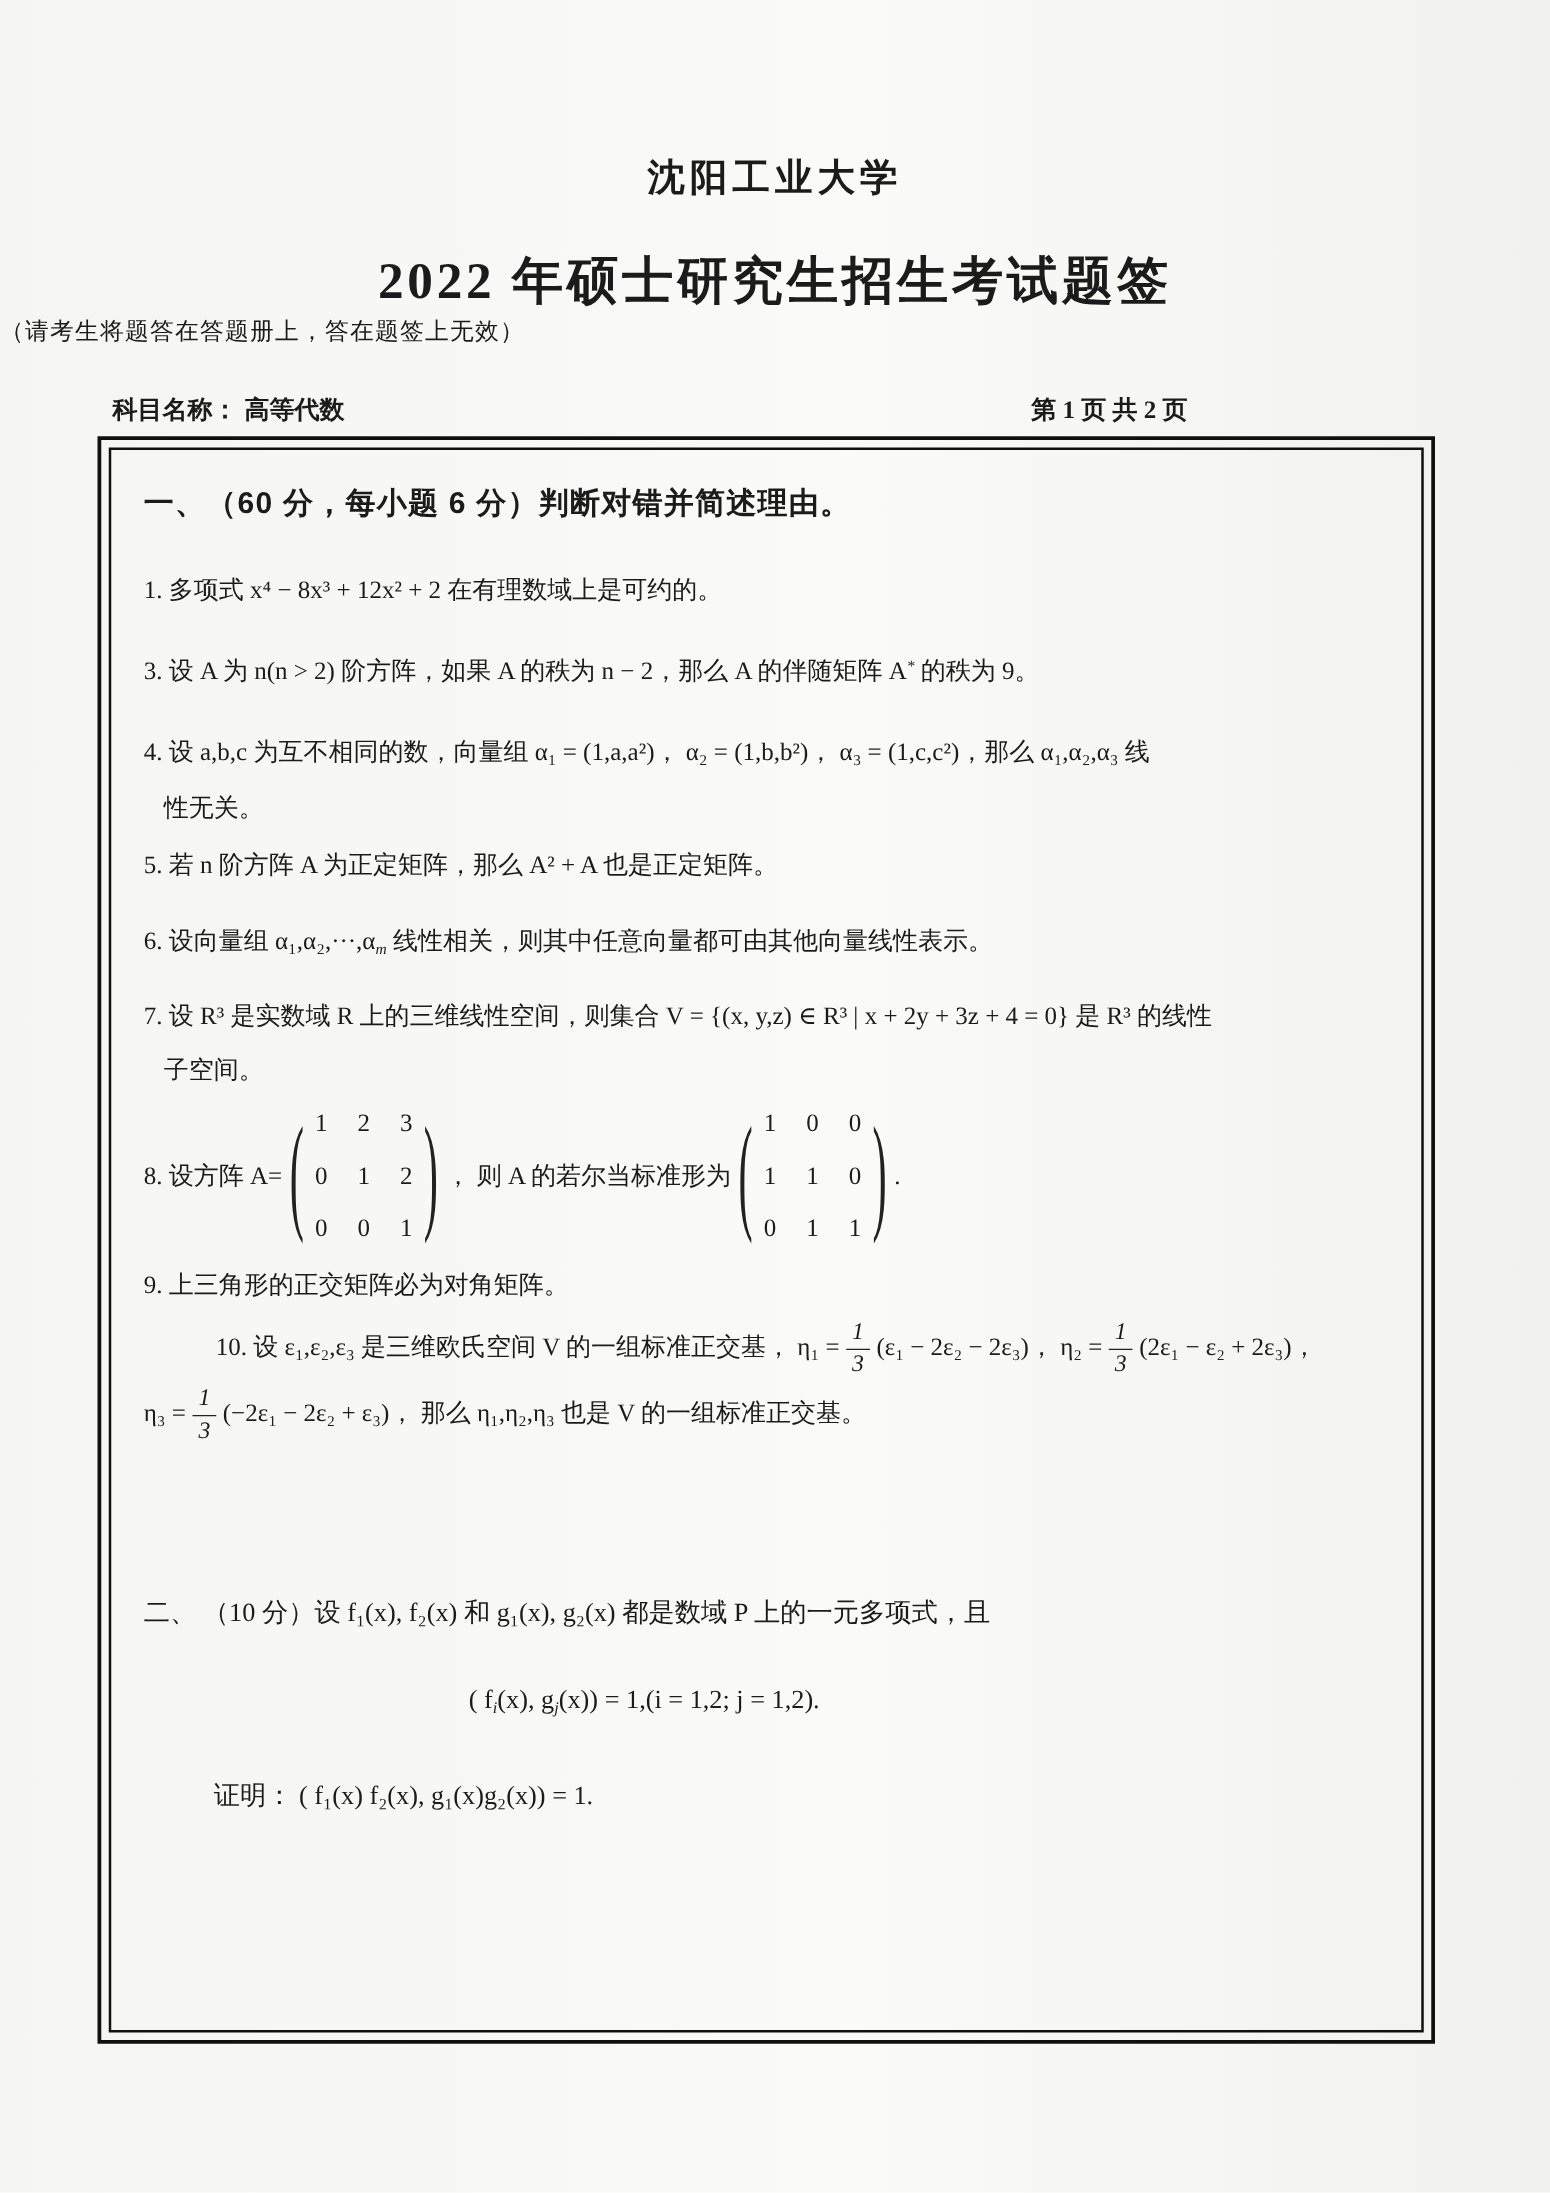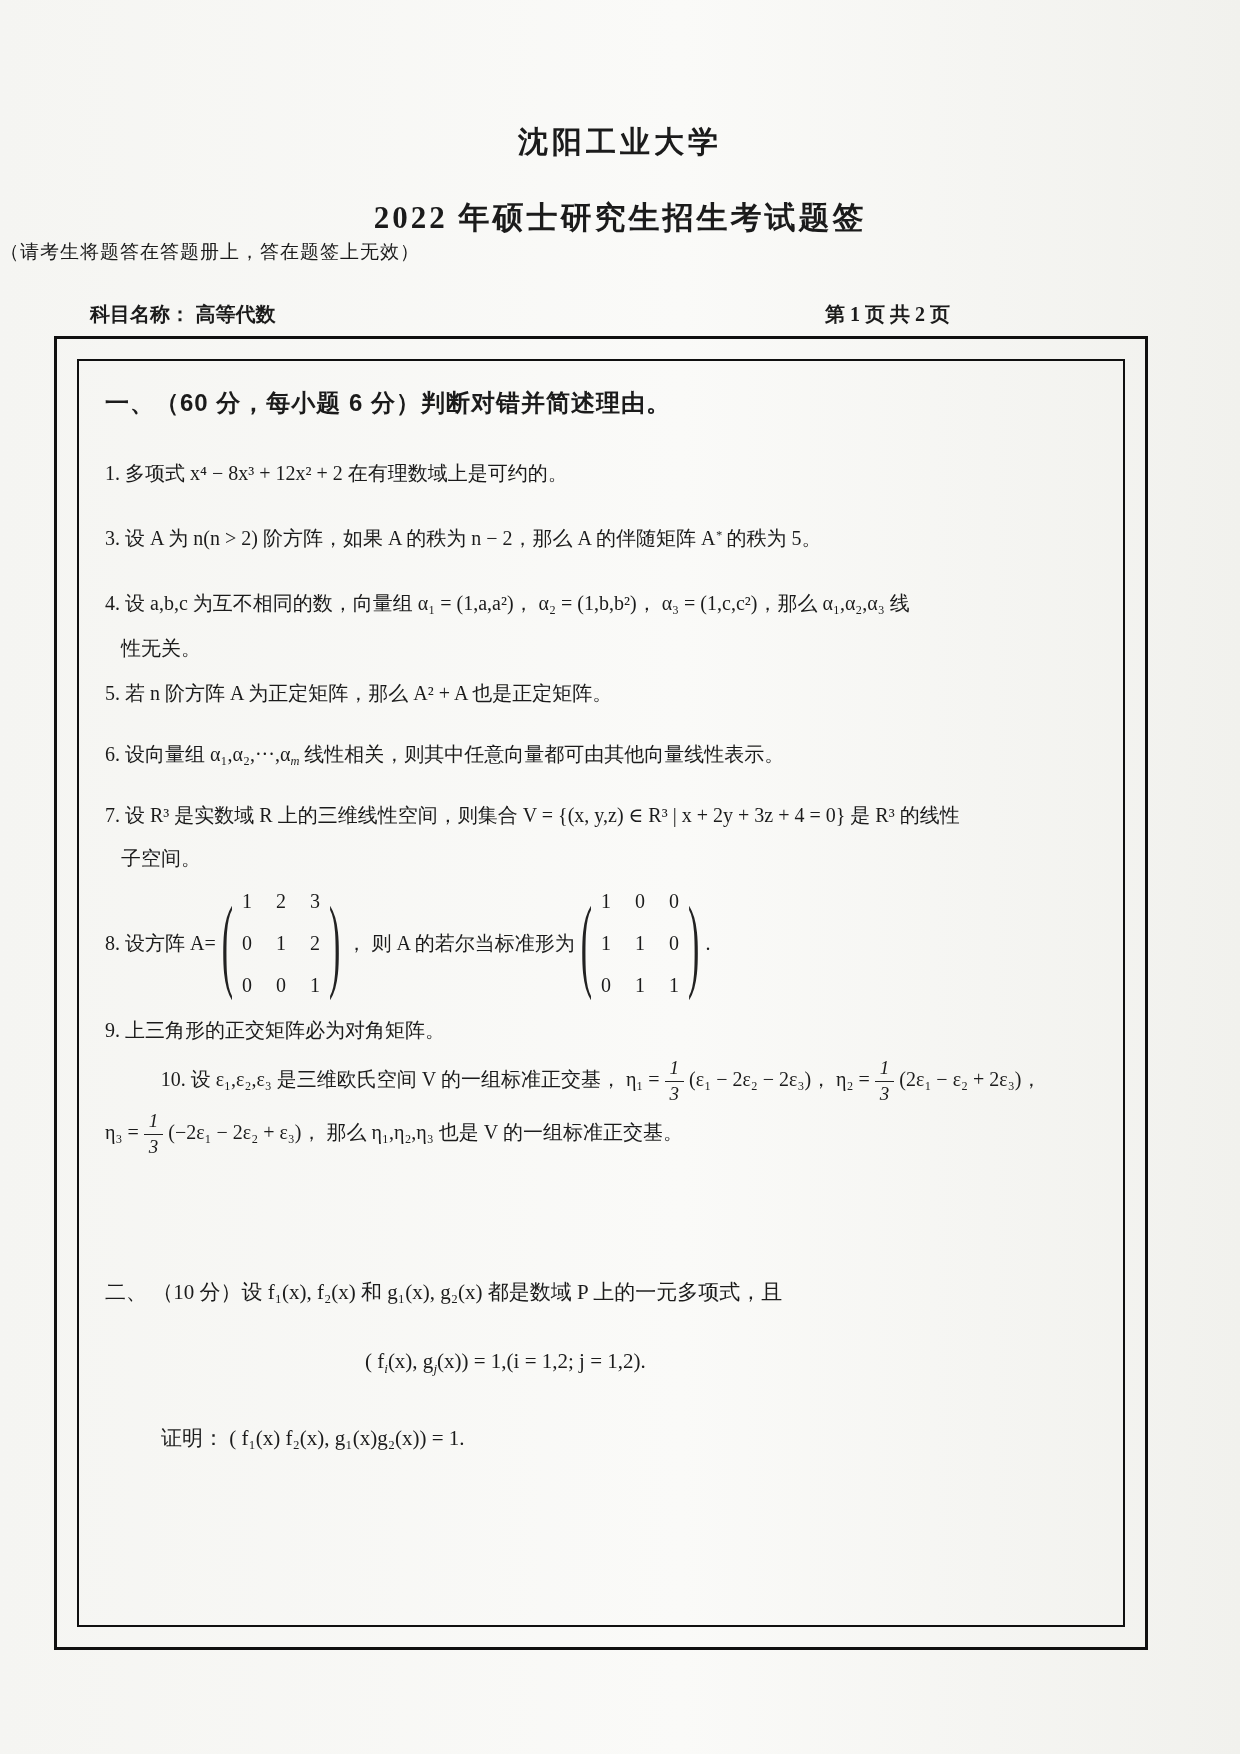--- a/index.html
+++ b/index.html
@@ -5,33 +5,33 @@
   html,body{margin:0;padding:0;}
   body{
     width:1240px;height:1754px;
     background:linear-gradient(90deg,#f5f5f2 0%,#fafaf8 55%,#f1f1ed 100%);
     font-family:"Liberation Serif","DejaVu Serif",serif;
     color:#1b1b1b;
     overflow:hidden;
   }
   .page{width:1240px;height:1292px;box-sizing:border-box;padding-top:122px;}
   .u-title{text-align:center;font-size:30px;font-weight:700;letter-spacing:4px;}
-  .m-title{text-align:center;font-size:31px;font-weight:700;letter-spacing:3px;margin-top:34px;}
+  .m-title{text-align:center;font-size:41px;font-weight:700;letter-spacing:3px;margin-top:34px;}
   .note{text-align:left;font-size:19px;letter-spacing:1px;}
   .subject-row{
     display:flex;justify-content:space-between;align-items:flex-end;
     margin:36px 92px 8px 90px;
     font-family:"Liberation Sans","DejaVu Sans",sans-serif;
     font-weight:700;font-size:20px;
   }
   .subject-row .pageinfo{margin-right:198px;font-family:"Liberation Serif","DejaVu Serif",serif;font-weight:700;}
   .qbox-outer{
-    margin:0 92px 0 54px;
+    margin:0 92px 0 78px;
     border:3px solid #101010;
-    padding:20px;
+    padding:6px;
   }
   .qbox-inner{
     border:2px solid #101010;
     box-sizing:border-box;
     min-height:1268px;
     padding:22px 26px 28px 24px;
   }
   .sec1-heading{
     font-family:"Liberation Sans","DejaVu Sans",sans-serif;
     font-weight:700;font-size:24px;letter-spacing:1px;
@@ -90,21 +90,21 @@
     </div>
     <div class="pageinfo">第 1 页 共 2 页</div>
   </div>
 
   <div class="qbox-outer">
     <div class="qbox-inner">
 
       <div class="sec1-heading">一、（60 分，每小题 6 分）判断对错并简述理由。</div>
 
       <div class="qline"><span>1. 多项式 </span><span class="i">x⁴ − 8x³ + 12x² + 2 </span><span>在有理数域上是可约的。</span></div>
-      <div class="qline"><span>3. 设 </span><span class="i">A </span><span>为 </span><span class="i">n(n &gt; 2) </span><span>阶方阵，如果 </span><span class="i">A </span><span>的秩为 </span><span class="i">n − 2</span><span>，那么 </span><span class="i">A </span><span>的伴随矩阵 </span><span class="i">A</span><span class="i sup">*</span><span> 的秩为 5。</span></div>
+      <div class="qline"><span>3. 设 </span><span class="i">A </span><span>为 </span><span class="i">n(n &gt; 2) </span><span>阶方阵，如果 </span><span class="i">A </span><span>的秩为 </span><span class="i">n − 2</span><span>，那么 </span><span class="i">A </span><span>的伴随矩阵 </span><span class="i">A</span><span class="i sup">*</span><span> 的秩为 9。</span></div>
       <div class="qline q4a"><span>4. 设 </span><span class="i">a,b,c </span><span>为互不相同的数，向量组 </span><span class="i">α₁ = (1,a,a²)</span><span>， </span><span class="i">α₂ = (1,b,b²)</span><span>， </span><span class="i">α₃ = (1,c,c²)</span><span>，那么 </span><span class="i">α₁,α₂,α₃ </span><span>线</span></div>
       <div class="qline q4b cont"><span>性无关。</span></div>
       <div class="qline q5"><span>5. 若 </span><span class="i">n </span><span>阶方阵 </span><span class="i">A </span><span>为正定矩阵，那么 </span><span class="i">A² + A </span><span>也是正定矩阵。</span></div>
       <div class="qline q6"><span>6. 设向量组 </span><span class="i">α₁,α₂,···,α</span><span class="i sub">m</span><span> 线性相关，则其中任意向量都可由其他向量线性表示。</span></div>
       <div class="qline q7a"><span>7. 设 </span><span class="i">R³ </span><span>是实数域 </span><span class="i">R </span><span>上的三维线性空间，则集合 </span><span class="i">V</span><span class="i"> = {(x, y,z) ∈ R³ | x + 2y + 3z + 4 = 0} </span><span>是 </span><span class="i">R³ </span><span>的线性</span></div>
       <div class="qline q7b cont"><span>子空间。</span></div>
 
       <div class="qline q8">
         <span><span>8. 设方阵 </span><span class="i">A</span><span>=</span></span>
         <span class="matrix">

